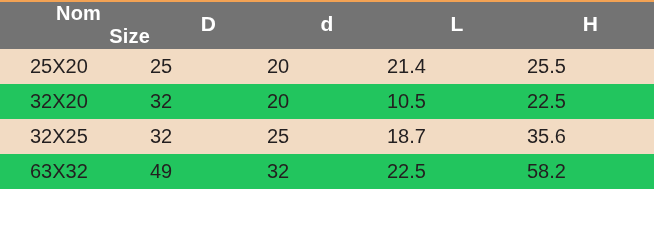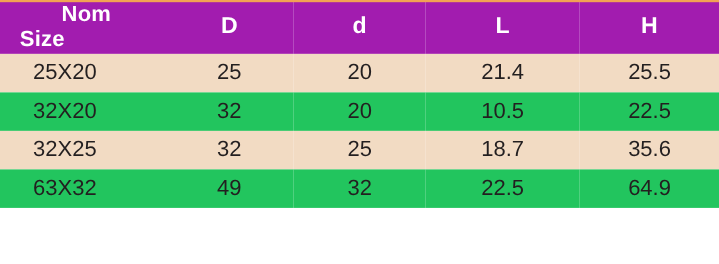--- a/index.html
+++ b/index.html
@@ -26,21 +26,21 @@
   col.c-nom  { width: 150px; }
   col.c-d    { width: 117px; }
   col.c-dd   { width: 120px; }
   col.c-l    { width: 140px; }
   col.c-h    { width: 127px; }
 
   thead tr.header-row {
     height: 49px;
   }
   thead th {
-    background: #a21caf;
+    background: #737373;
     color: #ffffff;
     font-size: 21px;
     font-weight: bold;
     text-align: center;
     vertical-align: middle;
     padding: 0;
     line-height: 1.05;
     letter-spacing: 0.2px;
   }
   thead th.nom-size-head {
@@ -49,35 +49,36 @@
     font-size: 20px;
     line-height: 1.12;
   }
   .nom-line-1 {
     display: block;
     padding-left: 38px;
   }
   .nom-line-2 {
     display: block;
     padding-left: 0px;
+    text-align: right;
   }
 
   tbody tr {
     height: 35px;
   }
   tbody tr.row-odd td {
     background: #f2dbc3;
   }
   tbody tr.row-even td {
     background: #22c55e;
   }
   tbody td {
     color: #231f20;
     font-size: 20px;
-    text-align: center;
+    text-align: left;
     vertical-align: middle;
     padding: 0;
     font-weight: normal;
   }
   tbody td.cell-nom {
     text-align: left;
     padding-left: 30px;
   }
   
   .top-hairline {
@@ -138,17 +139,17 @@
         <td>32</td>
         <td>25</td>
         <td>18.7</td>
         <td>35.6</td>
       </tr>
       <tr class="row-even">
         <td class="cell-nom">63X32</td>
         <td>49</td>
         <td>32</td>
         <td>22.5</td>
-        <td>64.9</td>
+        <td>58.2</td>
       </tr>
     </tbody>
   </table>
 </div>
 
 </body></html>

